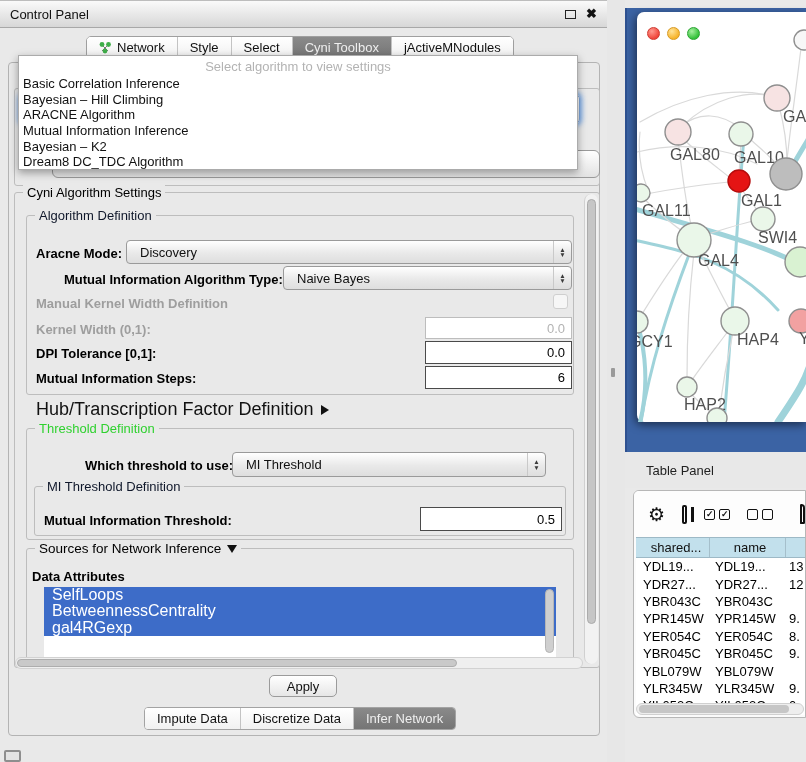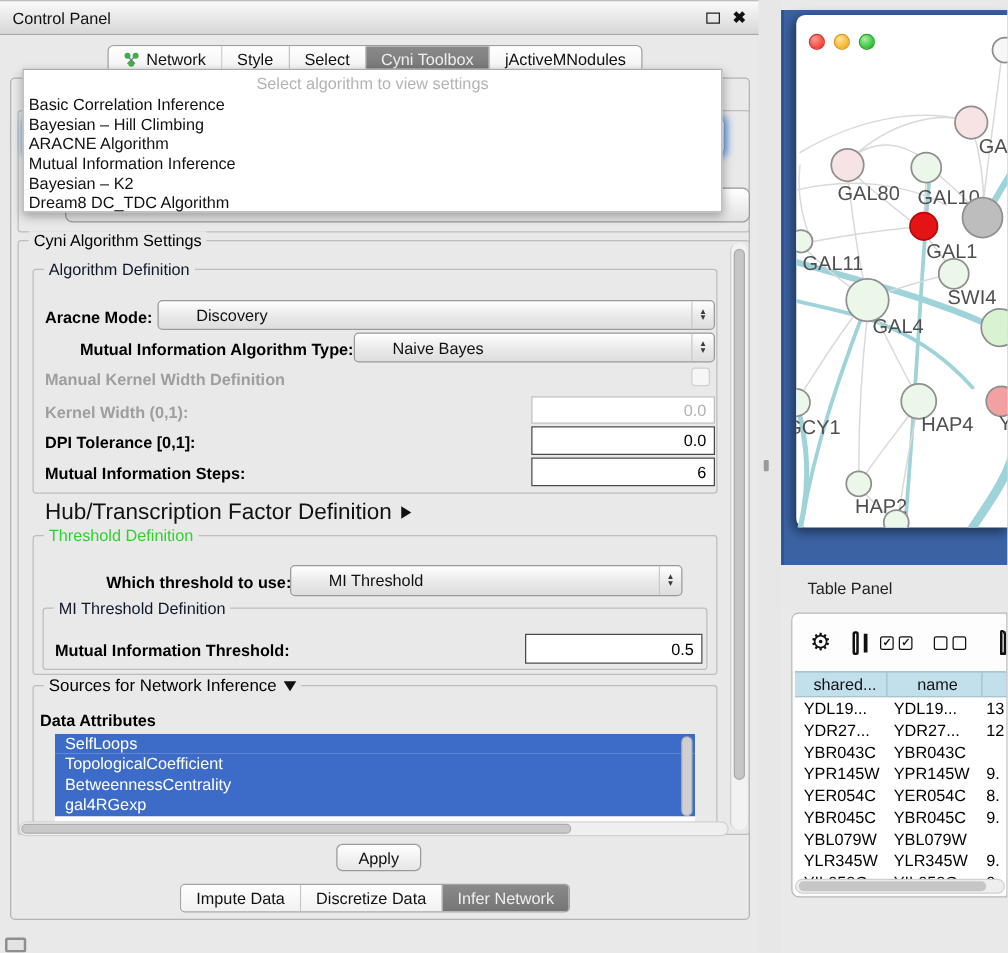--- a/index.html
+++ b/index.html
@@ -42,33 +42,33 @@
   
   .groupbox { border:1px solid #bdbdbd; border-radius:3px; }
   .legend { position:absolute; top:-8px; left:8px; background:#e9e9e9; padding:0 4px; font-size:13px; white-space:nowrap; }
   .legend.blue { color:#0f172a; }
   .legend.green { color:#2fd12f; }
 
   .lbl { font-size:13px; font-weight:bold; color:#000; white-space:nowrap; }
   .lbl.disabled { color:#9e9e9e; }
 
   .combo { border:1px solid #9a9a9a; border-radius:4px; background:linear-gradient(#ffffff,#e9e9e9 55%,#dedede);
-    display:flex; align-items:center; font-size:13px; color:#111; padding-left:30px; }
+    display:flex; align-items:center; font-size:13px; color:#111; padding-left:13px; }
   .combo .arrows { margin-left:auto; width:18px; display:flex; flex-direction:column; align-items:center; justify-content:center; color:#3a3a3a; font-size:6.5px; line-height:5.5px; border-left:1px solid #c9c9c9; align-self:stretch; }
 
   .tfield { border:1px solid #4a4a4a; background:#fff; font-size:13px; color:#000; text-align:right; padding-right:6px; display:flex; align-items:center; justify-content:flex-end; }
   .tfield.disabled { border:1px solid #bdbdbd; color:#b3b3b3; }
 
   .checkbox { width:15px; height:15px; border:1px solid #cfcfcf; border-radius:3px; background:#f6f6f6; }
 
   .hub-arrow { display:inline-block; width:0; height:0; border-left:8px solid #111; border-top:5.5px solid transparent; border-bottom:5.5px solid transparent; margin-left:8px; vertical-align:middle; }
   .src-arrow { display:inline-block; width:0; height:0; border-top:8px solid #111; border-left:5.5px solid transparent; border-right:5.5px solid transparent; margin-left:6px; vertical-align:middle; }
 
   .attr-list { left:44px; top:587px; width:512px; height:73px; overflow:hidden; background:#fff; }
-  .attr-item { background:#3d6cc8; color:#fff; font-size:13px; height:16.4px; line-height:16.4px; padding-left:8px; }
+  .attr-item { background:#3d6cc8; color:#fff; font-size:16px; height:16.4px; line-height:16.4px; padding-left:8px; }
   .attr-scroll { position:absolute; right:2px; top:2px; width:9px; height:64px; background:#cfcfcf; border-radius:5px; border:1px solid #b5b5b5; }
 
   
   .vscroll { left:584px; top:194px; width:14px; height:470px; background:#f2f2f2; border-left:1px solid #d0d0d0; border-radius:7px; }
   .vscroll .thumb { position:absolute; left:2px; top:5px; width:9px; height:425px; background:#c6c6c6; border-radius:5px; border:1px solid #ababab; }
   .hscroll { left:15px; top:657px; width:568px; height:12px; background:#efefef; border:1px solid #d2d2d2; border-radius:6px; }
   .hscroll .thumb { position:absolute; left:1px; top:1px; width:440px; height:8px; background:#c9c9c9; border-radius:4px; border:1px solid #adadad; }
 
   .apply-btn { left:269px; top:675px; width:68px; height:22px; border:1px solid #9b9b9b; border-radius:5px;
     background:linear-gradient(#ffffff,#e6e6e6); font-size:13px; color:#111; display:flex; align-items:center; justify-content:center; }
@@ -240,21 +240,20 @@
   <span class="legend" style="font-size:13.5px;">
     <span>Sources for Network Inference</span><span class="src-arrow"></span>
   </span>
 </div>
 
 <span class="abs lbl" style="left:32px; top:569px;">Data Attributes</span>
 
 <div class="abs attr-list" id="attr-list">
   <div class="attr-scroll"></div>
 <div class="attr-item">SelfLoops</div>
-    <div class="attr-item">TopologicalCoefficient</div>
     <div class="attr-item">BetweennessCentrality</div>
     <div class="attr-item">gal4RGexp</div>
   </div>
 
 <div class="abs vscroll">
     <div class="thumb"></div>
   </div>
 <div class="abs hscroll">
     <div class="thumb"></div>
   </div>

